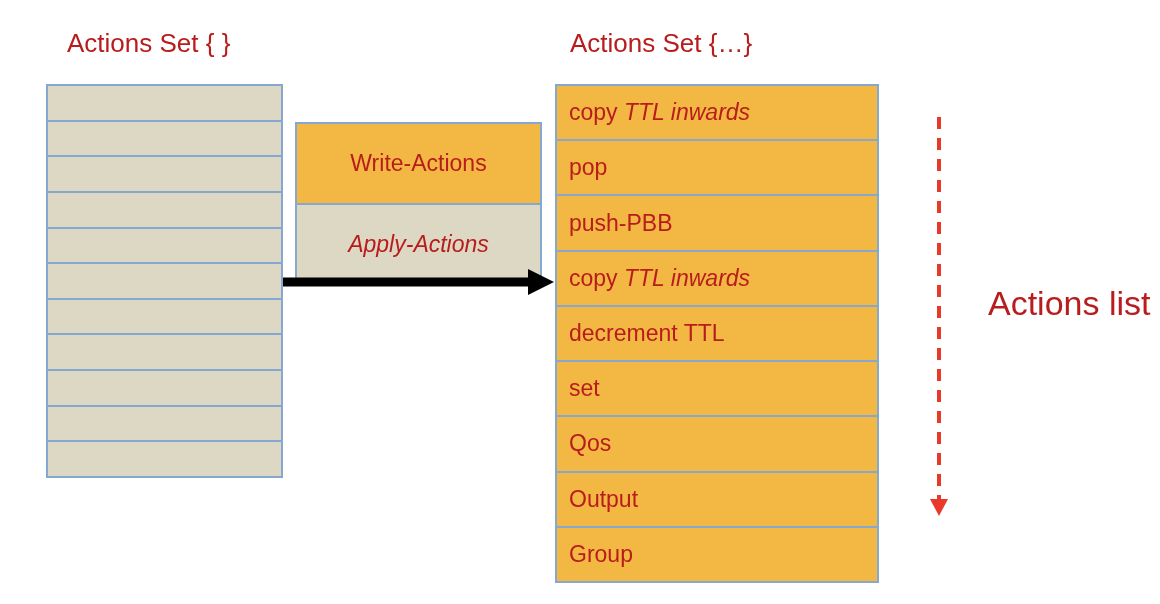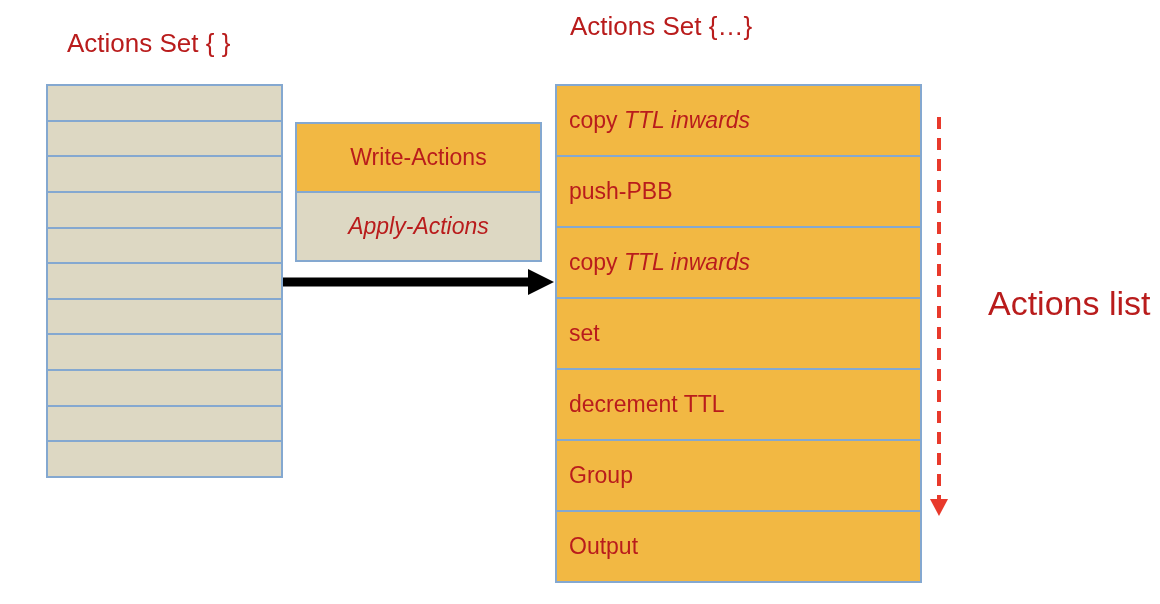--- a/index.html
+++ b/index.html
@@ -30,29 +30,29 @@
     display: flex;
     align-items: center;
     border-bottom: 2px solid #84a8d0;
     box-sizing: border-box;
   }
   .table .row:last-child { border-bottom: none; }
 
   .left-table { left: 46px; top: 84px; width: 237px; height: 394px; }
   .left-table .row { background: #ddd8c3; }
 
-  .instr-table { left: 295px; top: 122px; width: 247px; height: 140px; text-align: center; }
+  .instr-table { left: 295px; top: 122px; width: 247px; height: 164px; text-align: center; }
   .instr-table .row {
     justify-content: center;
     font-size: 23px;
   }
   .fill-orange { background: #f2b843; }
   .fill-beige  { background: #ddd8c3; font-style: italic; }
 
-  .right-table { left: 555px; top: 84px; width: 367px; height: 499px; }
+  .right-table { left: 555px; top: 84px; width: 324px; height: 499px; }
   .right-table .row {
     background: #f2b843;
     padding-left: 12px;
     font-size: 23px;
   }
   .right-table .row .it { font-style: italic; }
 
   .arrow-svg { position: absolute; }
 
   .actions-list-label {
@@ -92,43 +92,49 @@
     <div class="row fill-beige">
       <span>Apply-Actions</span>
     </div>
   </div>
 
   <svg class="arrow-svg" style="left:283px; top:266px;" width="272" height="32" viewBox="0 0 272 32">
     <line x1="0" y1="16" x2="245" y2="16" stroke="#000000" stroke-width="9"></line>
     <polygon points="245,3 245,29 271,16" fill="#000000"></polygon>
   </svg>
 
-  <div class="title" style="left:570px; top:10px;">Actions Set {…}</div>
+  <div class="title" style="left:570px; top:27px;">Actions Set {…}</div>
 
   <div class="table right-table">
     <div class="row">
       <span><span>copy </span><span class="it">TTL inwards</span></span>
+    </div>
+    <div class="row">
+      <span><span>pop</span></span>
     </div>
     <div class="row">
       <span><span>push-PBB</span></span>
     </div>
     <div class="row">
       <span><span>copy </span><span class="it">TTL inwards</span></span>
     </div>
     <div class="row">
+      <span><span>decrement TTL</span></span>
+    </div>
+    <div class="row">
       <span><span>set</span></span>
     </div>
     <div class="row">
-      <span><span>decrement TTL</span></span>
+      <span><span>Qos</span></span>
+    </div>
+    <div class="row">
+      <span><span>Output</span></span>
     </div>
     <div class="row">
       <span><span>Group</span></span>
-    </div>
-    <div class="row">
-      <span><span>Output</span></span>
     </div>
   </div>
 
   <svg class="arrow-svg" style="left:925px; top:117px;" width="28" height="400" viewBox="0 0 28 400">
     <line x1="14" y1="0" x2="14" y2="382" stroke="#e8392b" stroke-width="4" stroke-dasharray="12 9"></line>
     <polygon points="5,382 23,382 14,399" fill="#e8392b"></polygon>
   </svg>
 
   <div class="actions-list-label">Actions list</div>
 

